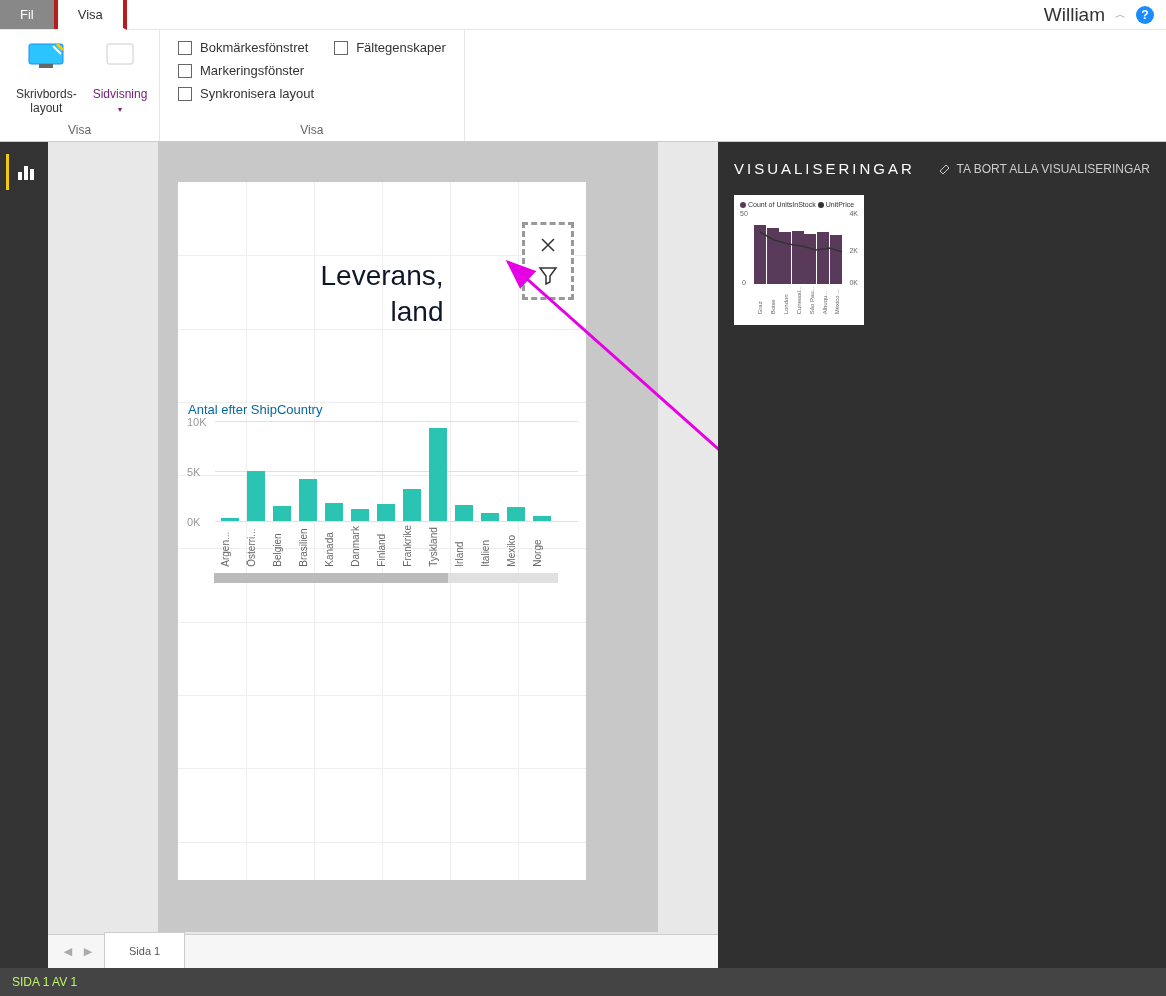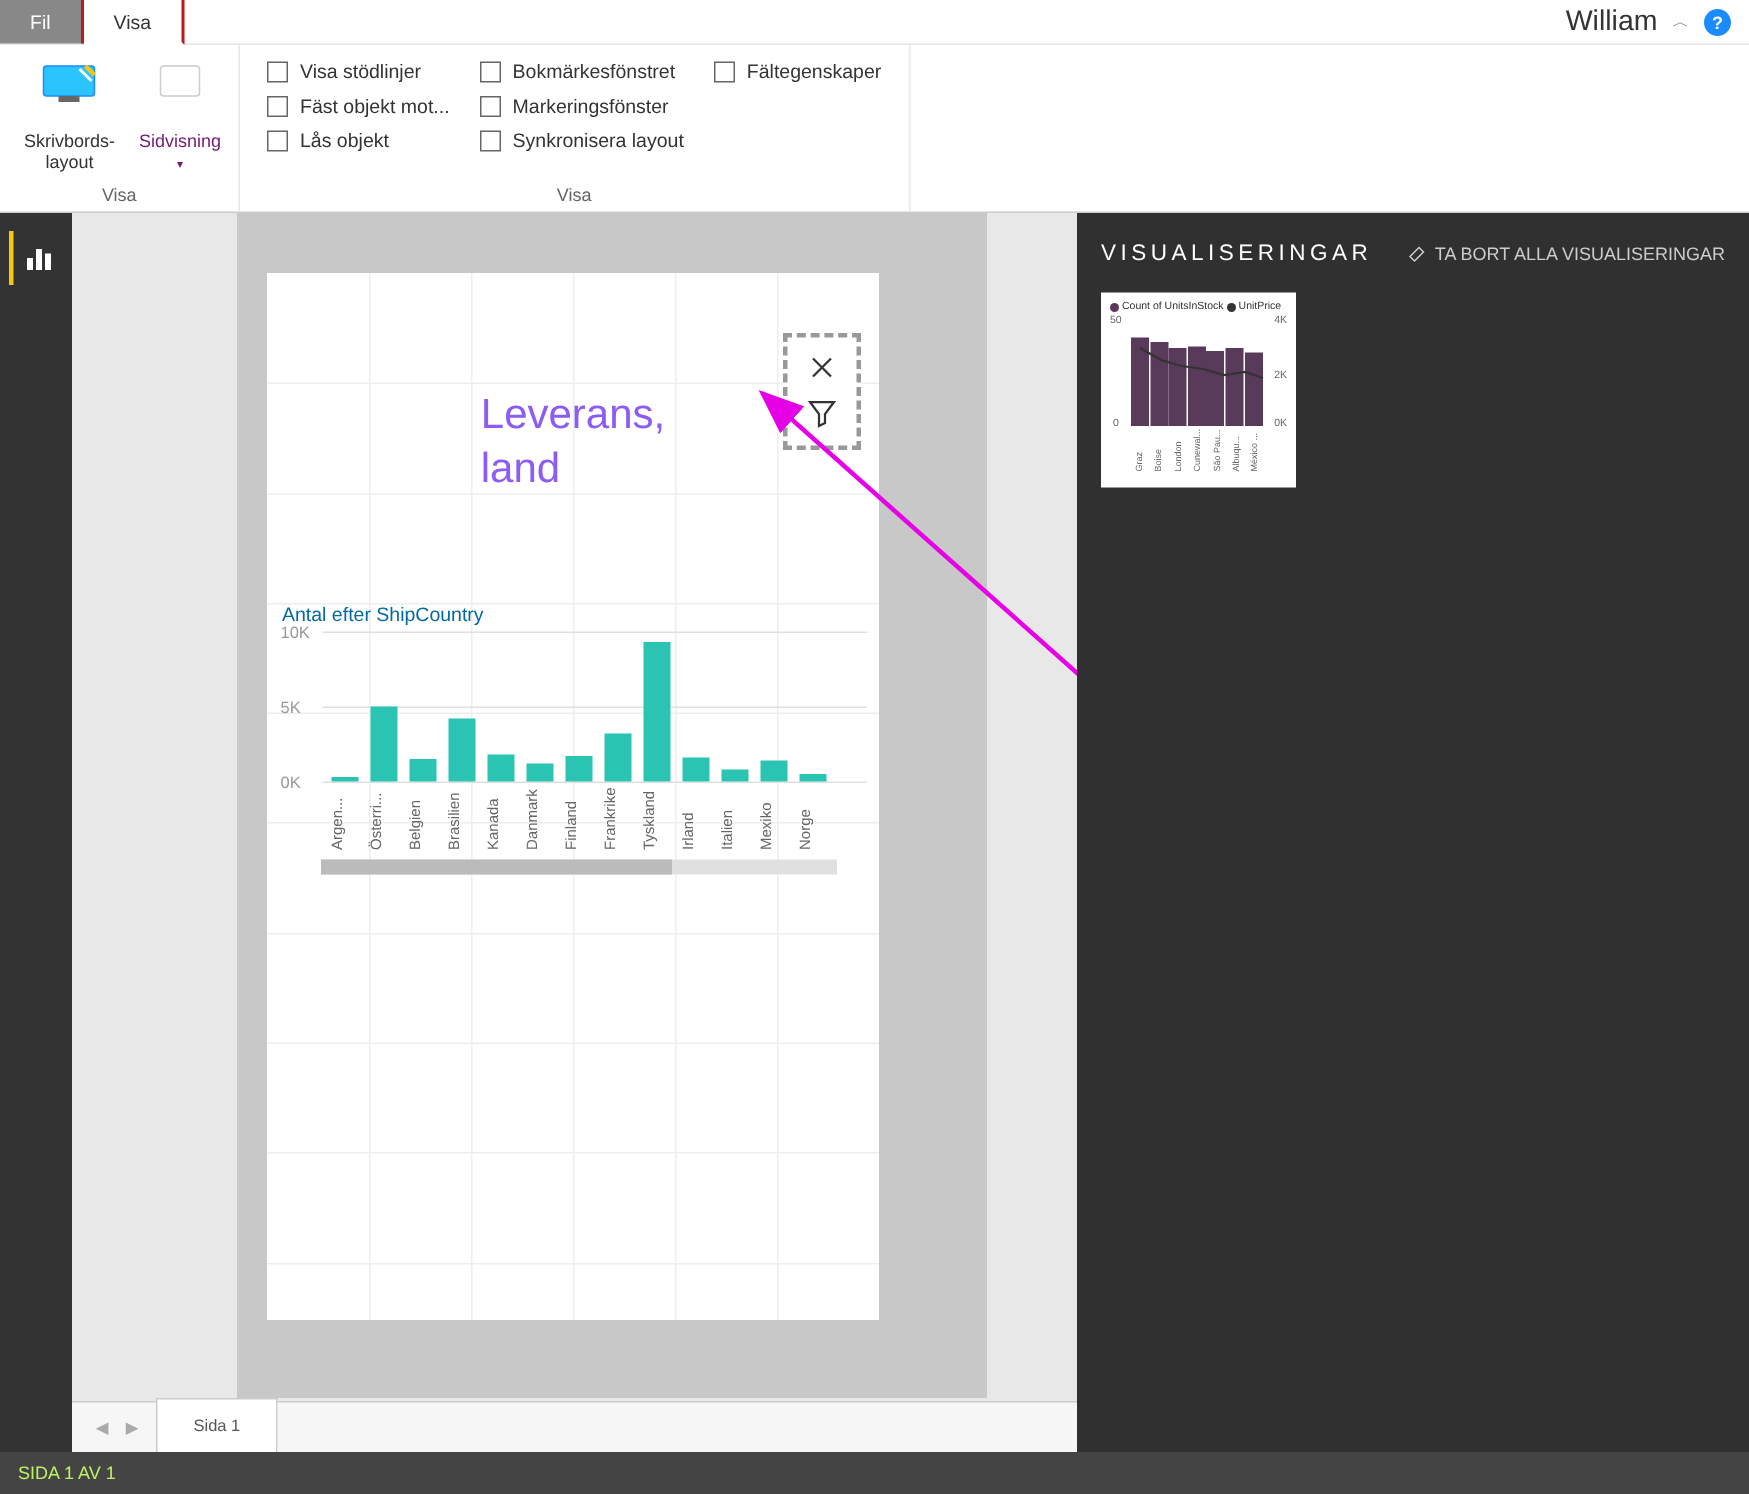--- a/index.html
+++ b/index.html
@@ -1,21 +1,21 @@
 <!DOCTYPE html>
 <html><head>
 <meta charset="utf-8">
 <style>
 * { margin: 0; padding: 0; box-sizing: border-box; font-family: "Segoe UI", sans-serif; }
 body { width: 1166px; height: 996px; background: #fff; overflow: hidden; position: relative; }
 
 
 .titlebar { height: 30px; display: flex; align-items: center; background: #fff; border-bottom: 1px solid #e6e6e6; }
 .titlebar .tabs { display: flex; height: 100%; }
-.titlebar .tab { padding: 0 20px; display: flex; align-items: center; font-size: 13px; color: #333; border-right: 2px solid #b91c1c; cursor: pointer; }
+.titlebar .tab { padding: 0 20px; display: flex; align-items: center; font-size: 13px; color: #333; border-right: 4px solid #b91c1c; cursor: pointer; }
 .titlebar .tab.fil { background: #888; color: #fff; }
 .titlebar .tab.visa { background: #fff; border-bottom: 2px solid #fff; margin-bottom: -1px; }
 .titlebar .right { margin-left: auto; display: flex; align-items: center; gap: 10px; padding-right: 12px; }
 .titlebar .user { font-size: 19px; color: #333; }
 .titlebar .caret { color: #888; font-size: 11px; }
 .titlebar .help { width: 18px; height: 18px; border-radius: 50%; background: #1a8cff; color: #fff; display: flex; align-items: center; justify-content: center; font-size: 12px; font-weight: bold; }
 
 
 .ribbon { height: 112px; background: #fff; border-bottom: 1px solid #ccc; display: flex; }
 .ribbon-group { border-right: 1px solid #e6e6e6; padding: 6px 10px 2px; display: flex; flex-direction: column; }
@@ -35,21 +35,21 @@
 .left-rail { width: 48px; background: #333; display: flex; flex-direction: column; align-items: center; padding-top: 12px; }
 .left-rail .rail-icon { width: 36px; height: 36px; display: flex; align-items: center; justify-content: center; color: #fff; border-left: 3px solid #f2c811; }
 
 .canvas-wrap { flex: 1; position: relative; background: #e8e8e8; overflow: hidden; }
 .canvas-bg { position: absolute; left: 110px; top: 0; width: 500px; height: 790px; background: #c8c8c8; }
 .phone-canvas { position: absolute; left: 130px; top: 40px; width: 408px; height: 698px; background: #fff; }
 .grid-overlay { position: absolute; inset: 0; }
 .grid-v { position: absolute; top: 0; bottom: 0; border-left: 1px solid #eee; }
 .grid-h { position: absolute; left: 0; right: 0; border-top: 1px solid #eee; }
 
-.visual-title { position: absolute; left: 50%; transform: translateX(-50%); top: 76px; color: #8b5cf6; font-size: 28px; text-align: left; line-height: 1.3; }
+.visual-title { position: absolute; left: 50%; transform: translateX(-50%); top: 76px; color: #0f172a; font-size: 28px; text-align: right; line-height: 1.3; }
 .filter-btn { position: absolute; right: 12px; top: 40px; width: 52px; height: 78px; border: 3px dashed #999; display: flex; flex-direction: column; align-items: center; justify-content: space-around; padding: 6px 0; cursor: pointer; background: #fff; }
 
 .chart-box { position: absolute; left: 8px; top: 220px; width: 392px; height: 200px; }
 .chart-title { font-size: 13px; color: #0369a1; margin-bottom: 4px; padding-left: 2px; }
 .chart-plot { position: relative; height: 100px; border-left: 1px solid transparent; margin-left: 28px; }
 .chart-axis-label { position: absolute; left: -28px; font-size: 11px; color: #999; transform: translateY(-50%); }
 .chart-gridline { position: absolute; left: 0; right: 0; border-top: 1px solid #e0e0e0; }
 .chart-bars { position: absolute; left: 6px; right: 0; bottom: 0; top: 0; display: flex; align-items: flex-end; gap: 8px; }
 .chart-bar { width: 18px; background: #2bc4b2; }
 .chart-xlabels { display: flex; margin-left: 34px; gap: 8px; margin-top: 4px; }
@@ -120,34 +120,20 @@
               <rect x="8" y="4" width="26" height="20" fill="none" stroke="#ccc" rx="2"></rect>
             </svg>
         </div>
         <div class="lbl"><span>Sidvisning</span> <span style="font-size:8px;">▾</span></div>
       </div>
     </div>
     <div class="group-label">Visa</div>
   </div>
   <div class="ribbon-group" style="flex:0 0 auto;">
     <div class="ribbon-row">
-      <div class="chk-col">
-        <label class="chk">
-            <span class="box"></span>
-            <span>Visa stödlinjer</span>
-          </label>
-        <label class="chk">
-            <span class="box"></span>
-            <span>Fäst objekt mot...</span>
-          </label>
-        <label class="chk">
-            <span class="box"></span>
-            <span>Lås objekt</span>
-          </label>
-      </div>
       <div class="chk-col">
         <label class="chk">
             <span class="box"></span>
             <span>Bokmärkesfönstret</span>
           </label>
         <label class="chk">
             <span class="box"></span>
             <span>Markeringsfönster</span>
           </label>
         <label class="chk">

